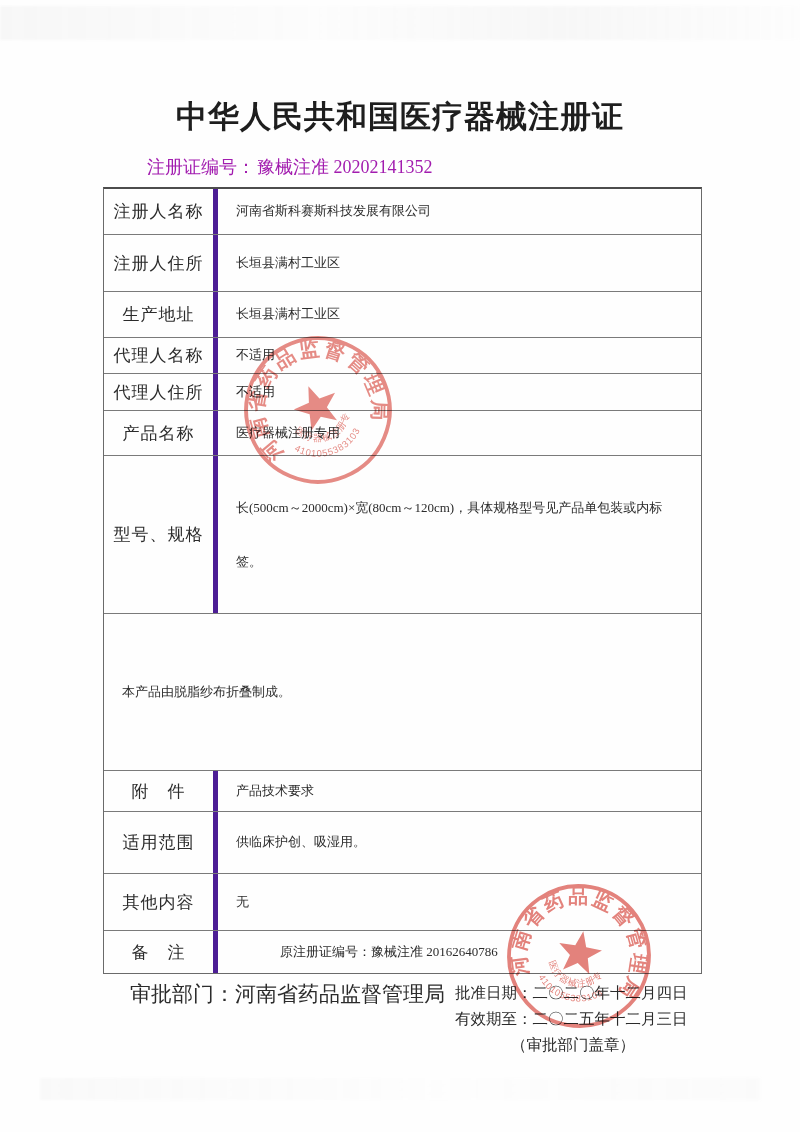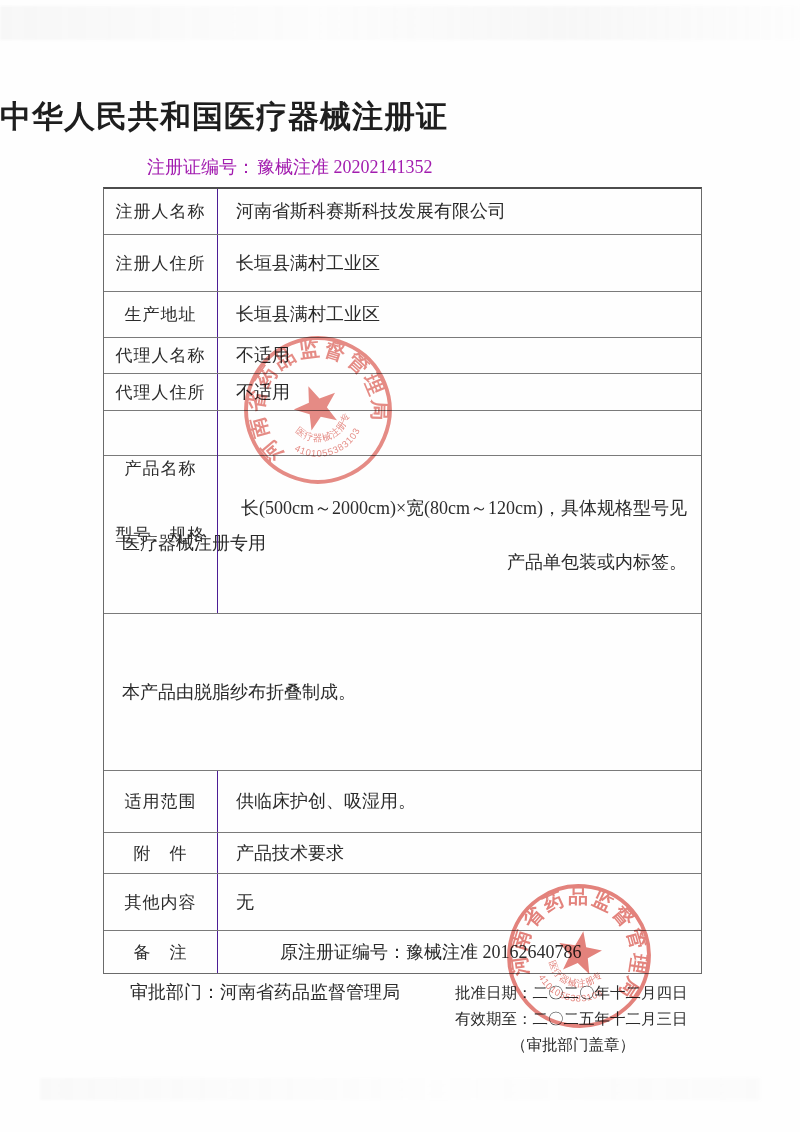--- a/index.html
+++ b/index.html
@@ -25,21 +25,21 @@
   }
   .scan-noise-bottom {
     position: absolute; left: 40px; top: 1078px; width: 720px; height: 22px;
     background: linear-gradient(90deg, rgba(210,210,210,0.10), rgba(240,240,240,0.03) 55%, rgba(215,215,215,0.08));
     filter: blur(1px);
   }
 
   .title {
     position: absolute;
     left: 0; top: 96px; width: 800px;
-    text-align: left;
+    text-align: center;
     font-size: 31px;
     font-weight: bold;
     letter-spacing: 1px;
     color: #1e1e1e;
   }
   .regline {
     position: absolute;
     left: 147px; top: 155px;
     font-size: 18px;
     color: #a21caf;
@@ -56,55 +56,54 @@
   }
   .trow {
     display: flex;
     border-bottom: 1px solid #7a7a7a;
     box-sizing: border-box;
   }
   .trow:last-child { border-bottom: none; gap: 44px; }
   .tlabel {
     width: 114px;
     flex: 0 0 114px;
-    border-right: 1px solid #4c1d95;
+    border-right: 5px solid #4c1d95;
     display: flex;
     align-items: center;
     justify-content: center;
     font-size: 17px;
     text-align: center;
     box-sizing: border-box;
     letter-spacing: 1px;
   }
   .tvalue {
     flex: 1;
     display: flex;
     align-items: center;
     padding: 4px 14px 4px 18px;
-    font-size: 18px;
+    font-size: 13px;
     line-height: 1.6;
     box-sizing: border-box;
-    text-align: right;
   }
   .h46 { height: 46px; }
   .h57 { height: 57px; }
   .h36 { height: 36px; }
   .h37 { height: 37px; }
-  .h45 { height: 45px; flex-direction: column; }
+  .h45 { height: 45px; }
   .h158 { height: 158px; }
   .h157 { height: 157px; }
   .h62 { height: 62px; }
   .h41 { height: 41px; }
   .h42 { height: 42px; }
   .model-row .tvalue { line-height: 54px; font-family: Liberation Serif, serif; }
 
   .footer-left {
     position: absolute;
     left: 130px; top: 980px;
-    font-size: 18px;
+    font-size: 21px;
   }
   .footer-right {
     position: absolute;
     left: 455px; top: 980px;
     width: 238px;
     font-size: 15.5px;
     line-height: 26px;
   }
   .footer-right .seal-note {
     text-align: center;
@@ -158,27 +157,27 @@
       <div class="tlabel">产品名称</div>
       <div class="tvalue">医疗器械注册专用</div>
     </div>
     <div class="trow h158 model-row">
       <div class="tlabel">型号、规格</div>
       <div class="tvalue">长(500cm～2000cm)×宽(80cm～120cm)，具体规格型号见产品单包装或内标签。</div>
     </div>
     <div class="trow h157">
       <div class="tvalue">本产品由脱脂纱布折叠制成。</div>
     </div>
+    <div class="trow h41">
+      <div class="tlabel">附　件</div>
+      <div class="tvalue">产品技术要求</div>
+    </div>
     <div class="trow h62">
       <div class="tlabel">适用范围</div>
       <div class="tvalue">供临床护创、吸湿用。</div>
-    </div>
-    <div class="trow h41">
-      <div class="tlabel">附　件</div>
-      <div class="tvalue">产品技术要求</div>
     </div>
     <div class="trow h57">
       <div class="tlabel">其他内容</div>
       <div class="tvalue">无</div>
     </div>
     <div class="trow h42">
       <div class="tlabel">备　注</div>
       <div class="tvalue">原注册证编号：豫械注准 20162640786</div>
     </div>
   </div>

